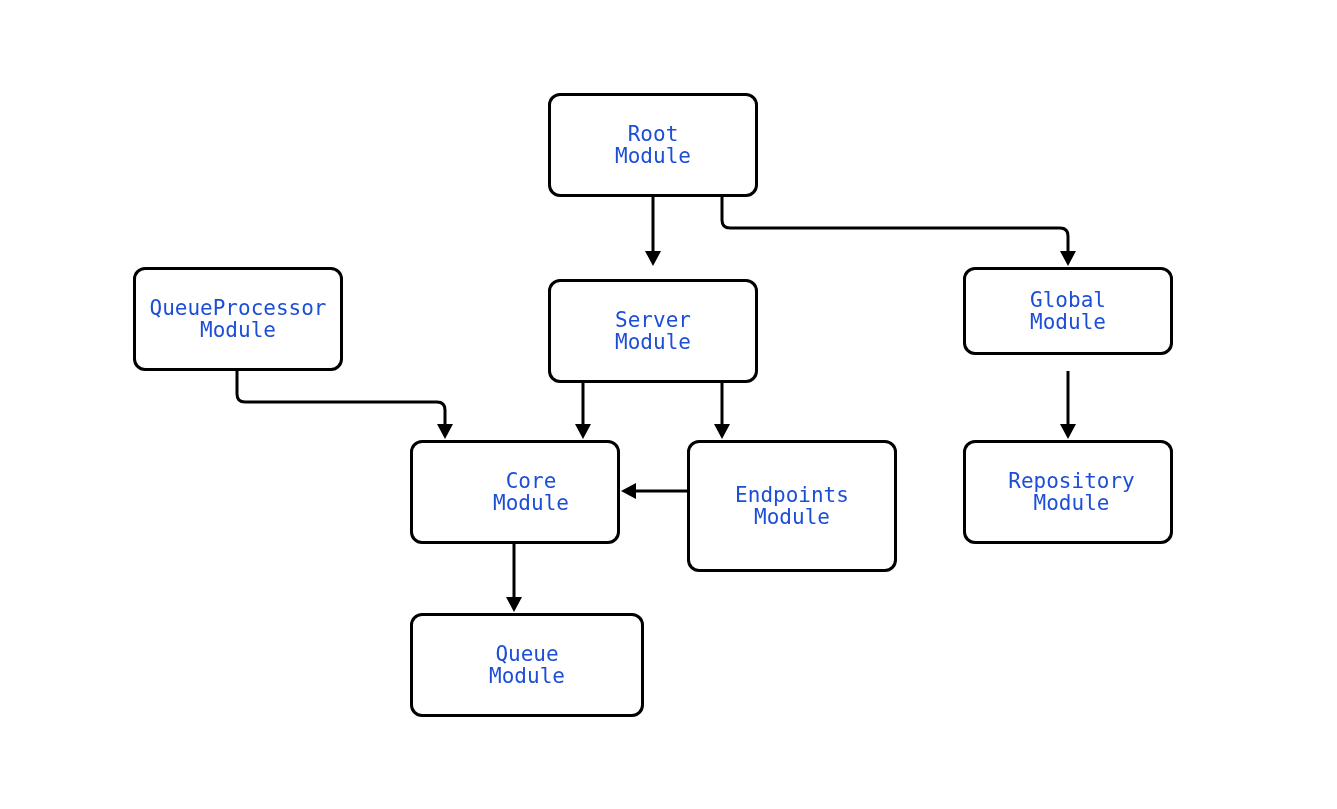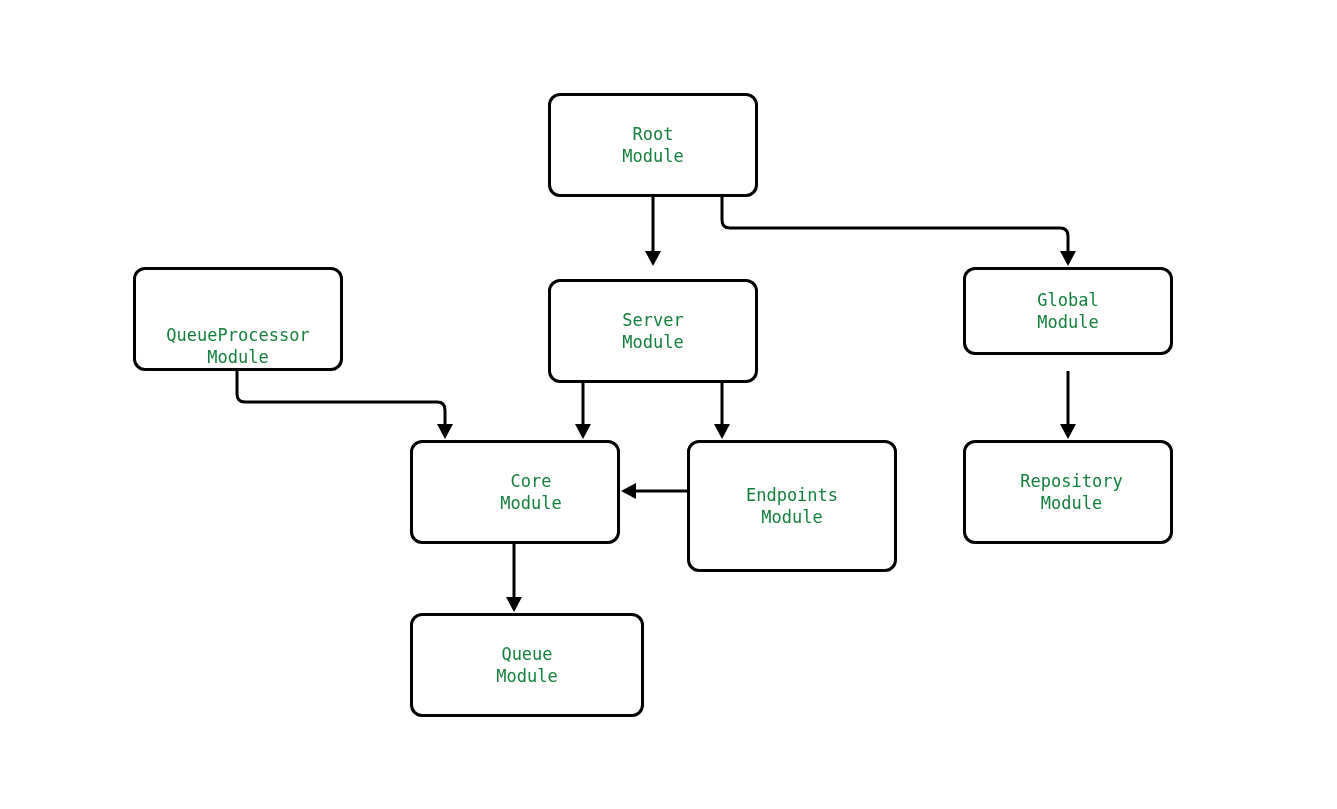--- a/index.html
+++ b/index.html
@@ -35,23 +35,23 @@
     border-radius: 12px;
     background: #ffffff;
     display: flex;
     flex-direction: column;
     align-items: center;
     justify-content: center;
     z-index: 2;
   }
   .node-label {
     font-family: "DejaVu Sans Mono", "Liberation Mono", monospace;
-    font-size: 17px;
+    font-size: 21px;
     line-height: 22px;
-    color: #15803d;
+    color: #1d4ed8;
     text-align: center;
     white-space: pre;
     letter-spacing: 0px;
   }
 </style>
 </head>
 <body>
 
 <div id="canvas">
 
@@ -76,21 +76,21 @@
         <polygon points="1060,424 1076,424 1068,439"></polygon>
         <polygon points="506,597 522,597 514,612"></polygon>
       </g>
   </svg>
 
   <div class="node" style="left: 548px; top: 93px; width: 210px; height: 104px;">
     <div class="node-label">Root
 Module</div>
   </div>
 
-  <div class="node" style="left: 133px; top: 267px; width: 210px; height: 104px; justify-content: flex-end;">
+  <div class="node" style="left: 133px; top: 267px; width: 210px; height: 104px;">
     <div class="node-label">QueueProcessor
 Module</div>
   </div>
 
   <div class="node" style="left: 548px; top: 267px; width: 210px; height: 104px; margin-top: 12px;">
     <div class="node-label">Server
 Module</div>
   </div>
 
   <div class="node" style="left: 963px; top: 267px; width: 210px; height: 88px;">

